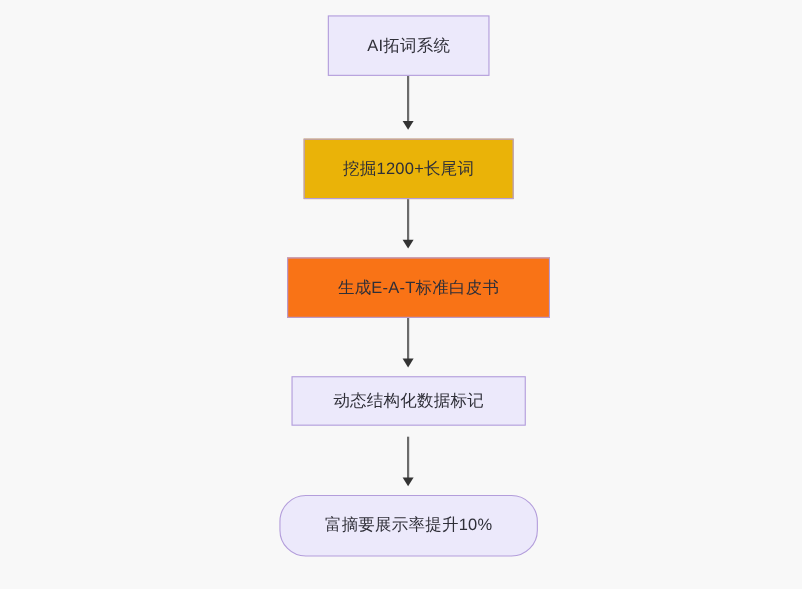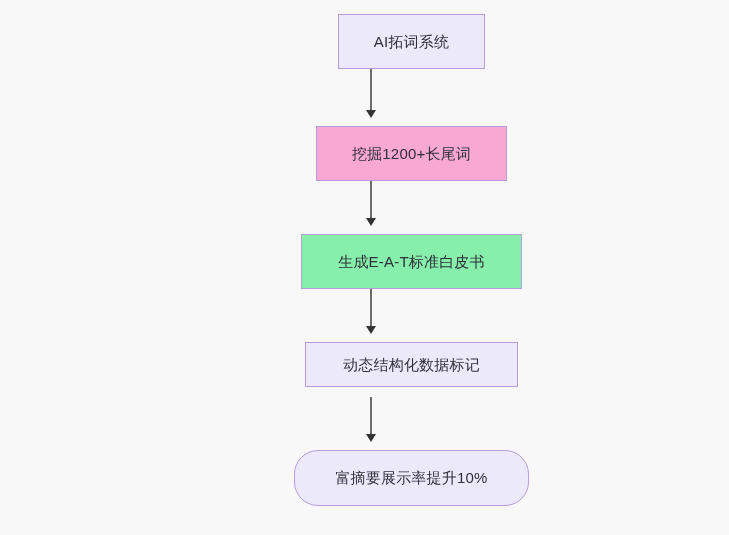--- a/index.html
+++ b/index.html
@@ -25,21 +25,20 @@
     border: 1.6px solid #b39ddb;
     color: #2f2f38;
     font-size: 15px;
     line-height: 1.2;
     display: flex;
     align-items: center;
     justify-content: center;
     text-align: center;
     letter-spacing: 0.2px;
     white-space: nowrap;
-    margin-left: 40px;
   }
   .node-label {
     display: block;
   }
   .edge {
     position: absolute;
     width: 0;
     pointer-events: none;
   }
   .edge-line {
@@ -77,24 +76,24 @@
       <div class="edge-line" style="height: 38px; background: rgb(107, 107, 107);"></div>
       <div class="edge-head" style="top: 37px; border-top-color: rgb(51, 51, 51);"></div>
     </div>
     <div class="edge" style="left: 371px; top: 397px; height: 45px;">
       <div class="edge-line" style="height: 38px; background: rgb(107, 107, 107);"></div>
       <div class="edge-head" style="top: 37px; border-top-color: rgb(51, 51, 51);"></div>
     </div>
     <div class="node" style="left: 298px; top: 14px; width: 147px; height: 55px; background: rgb(236, 233, 251); border-color: rgb(179, 157, 219); color: rgb(47, 47, 56);">
       <span class="node-label">AI拓词系统</span>
     </div>
-    <div class="node" style="left: 276px; top: 126px; width: 191px; height: 55px; background: #f9a8d4; border-color: rgb(179, 157, 219); color: rgb(47, 47, 56);">
+    <div class="node" style="left: 276px; top: 126px; width: 191px; height: 55px; background: #eab308; border-color: rgb(179, 157, 219); color: rgb(47, 47, 56);">
       <span class="node-label">挖掘1200+长尾词</span>
     </div>
-    <div class="node" style="left: 261px; top: 234px; width: 221px; height: 55px; background: #86efac; border-color: rgb(179, 157, 219); color: rgb(47, 47, 56);">
+    <div class="node" style="left: 261px; top: 234px; width: 239px; height: 55px; background: #f97316; border-color: rgb(179, 157, 219); color: rgb(47, 47, 56);">
       <span class="node-label">生成E-A-T标准白皮书</span>
     </div>
     <div class="node" style="left: 265px; top: 342px; width: 213px; height: 45px; background: rgb(236, 233, 251); border-color: rgb(179, 157, 219); color: rgb(47, 47, 56);">
       <span class="node-label">动态结构化数据标记</span>
     </div>
     <div class="node" style="left: 254px; top: 450px; width: 235px; height: 56px; background: rgb(236, 233, 251); border-color: rgb(179, 157, 219); color: rgb(47, 47, 56); border-radius: 24px;">
       <span class="node-label">富摘要展示率提升10%</span>
     </div>
   </div>
 

